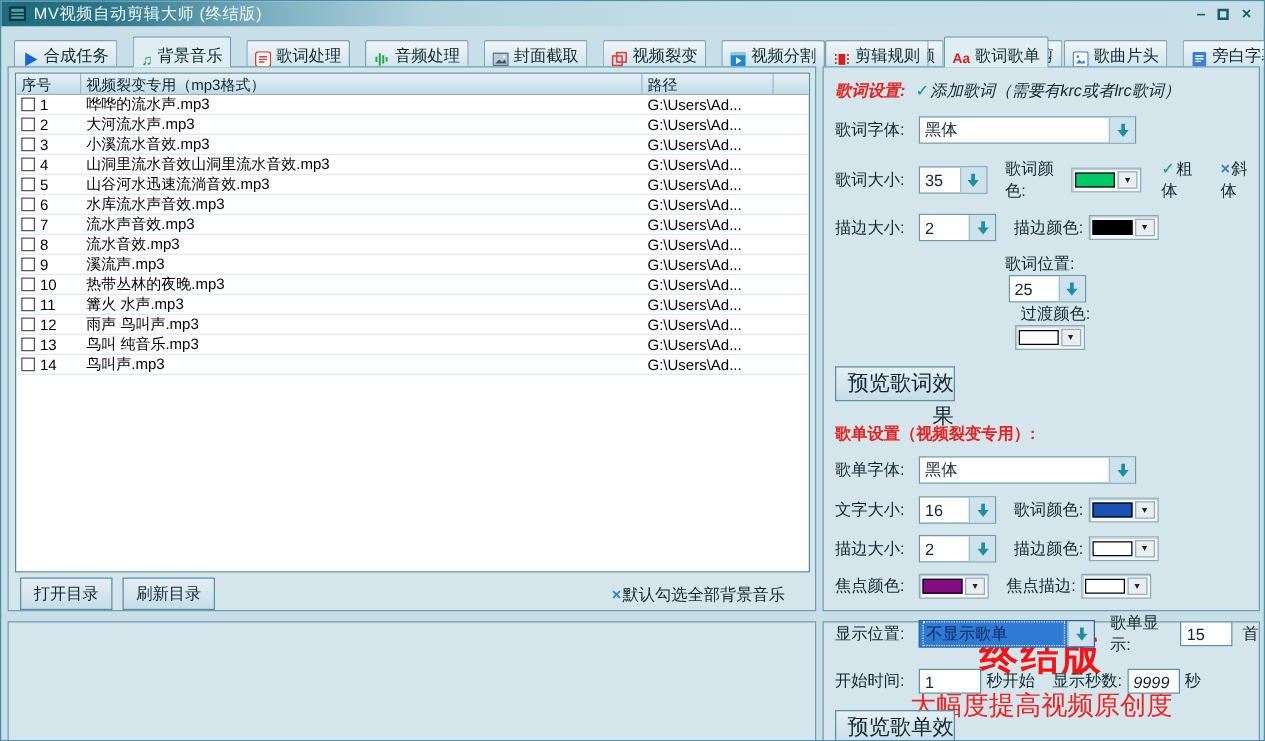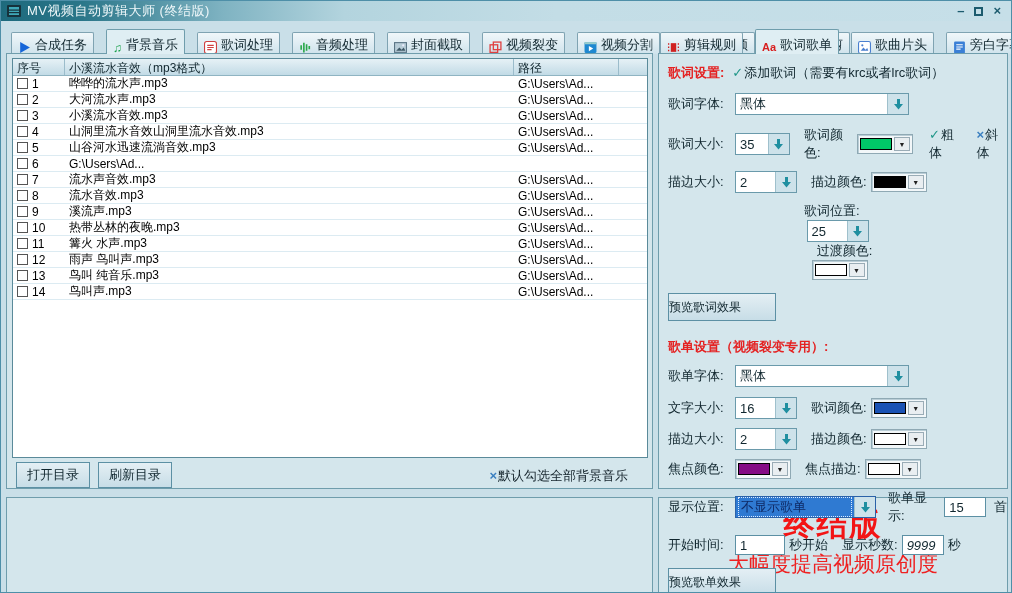--- a/index.html
+++ b/index.html
@@ -71,23 +71,23 @@
   .spin { display:flex; align-items:center; width:62px; height:22px;
     border:1px solid #6a9aab; background:#fff; }
   .spin .val { flex:1; padding-left:4px; }
   .numinput { height:20px; border:1px solid #5c90a4; background:#fff;
     display:flex; align-items:center; padding-left:4px; }
   .swatchbox { display:flex; align-items:center; height:20px; border:1px solid #8fa9b4;
     background:#f2f7f9; padding:2px; box-shadow:inset 1px 1px 0 #b9cdd6; }
   .swatch { width:32px; height:12px; border:1px solid #000; }
   .carr { width:16px; height:14px; margin-left:2px; background:#e9eef1; border:1px solid #9aacb6;
     display:flex; align-items:center; justify-content:center; font-size:7px; color:#222; }
-  .preview-btn { margin-left:9px; width:108px; height:28px;
+  .preview-btn { margin-left:9px; width:96px; height:28px;
     background:linear-gradient(#e4eff4,#c7dde7); border:1px solid #5c90a4;
-    font-size:12px; text-align:left; line-height:26px; cursor:default; }
+    font-size:17px; text-align:right; line-height:26px; cursor:default; }
   .unit { margin-left:4px; }
 
   
   .promo { text-align:center; overflow:hidden; }
   .promo-title { color:#f31515; font-size:31px; font-weight:bold; margin-top:6px; letter-spacing:2px; }
   .promo-sub { color:#ee2222; font-size:21px; margin-top:4px; }
 
   svg { display:block; }
 </style>
 </head>
@@ -208,21 +208,21 @@
           </svg>
 
       </div>
     </div>
   </div>
 
   <div class="panel panel-left">
     <div class="table">
       <div class="thead">
         <div class="th c0">序号</div>
-        <div class="th c1">小溪流水音效（mp3格式）</div>
+        <div class="th c1">视频裂变专用（mp3格式）</div>
         <div class="th c2">路径</div>
         <div class="th c3"></div>
       </div>
 
       <div class="trow">
         <div class="td c0">
             <span class="cb"></span>
             <span>1</span>
           </div>
         <div class="td c1">哗哗的流水声.mp3</div>
@@ -258,20 +258,21 @@
             <span>5</span>
           </div>
         <div class="td c1">山谷河水迅速流淌音效.mp3</div>
         <div class="td c2">G:\Users\Ad...</div>
       </div>
       <div class="trow">
         <div class="td c0">
             <span class="cb"></span>
             <span>6</span>
           </div>
+        <div class="td c1">水库流水声音效.mp3</div>
         <div class="td c2">G:\Users\Ad...</div>
       </div>
       <div class="trow">
         <div class="td c0">
             <span class="cb"></span>
             <span>7</span>
           </div>
         <div class="td c1">流水声音效.mp3</div>
         <div class="td c2">G:\Users\Ad...</div>
       </div>
@@ -335,21 +336,21 @@
 
     <div class="dir-btn" style="left:9px;">打开目录</div>
     <div class="dir-btn" style="left:91px;">刷新目录</div>
     <div class="note">
       <span class="mark-x">×</span><span>默认勾选全部背景音乐</span>
     </div>
   </div>
 
   <div class="panel panel-right">
 
-    <div class="row" style="margin-top:10px;">
+    <div class="row" style="margin-top:10px;font-style:italic;">
       <span class="sec-label">歌词设置:</span>
       <span style="margin-left:8px;">
         <span class="mark-check">✓</span><span>添加歌词（需要有krc或者lrc歌词）</span>
       </span>
     </div>
 
     <div class="row" style="margin-top:11px;">
       <span class="lbl">歌词字体:</span>
       <span class="combo">
         <span class="val">黑体</span>

